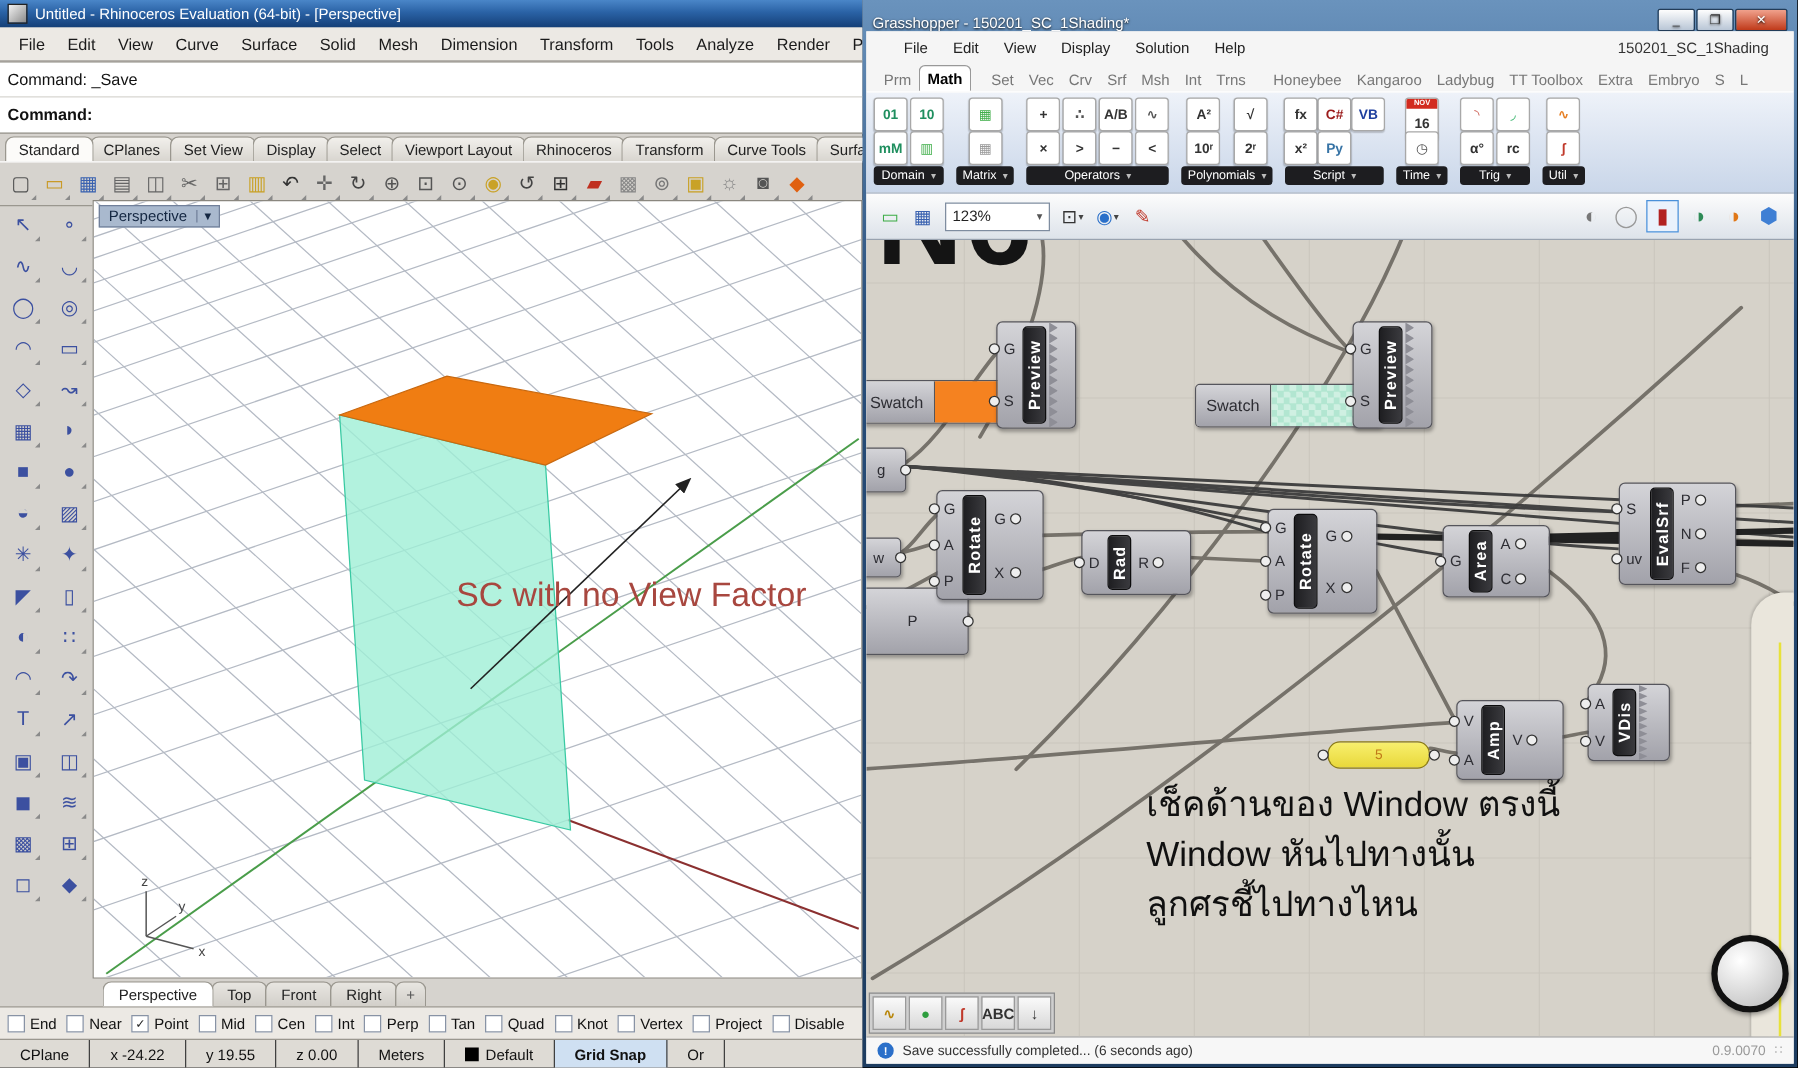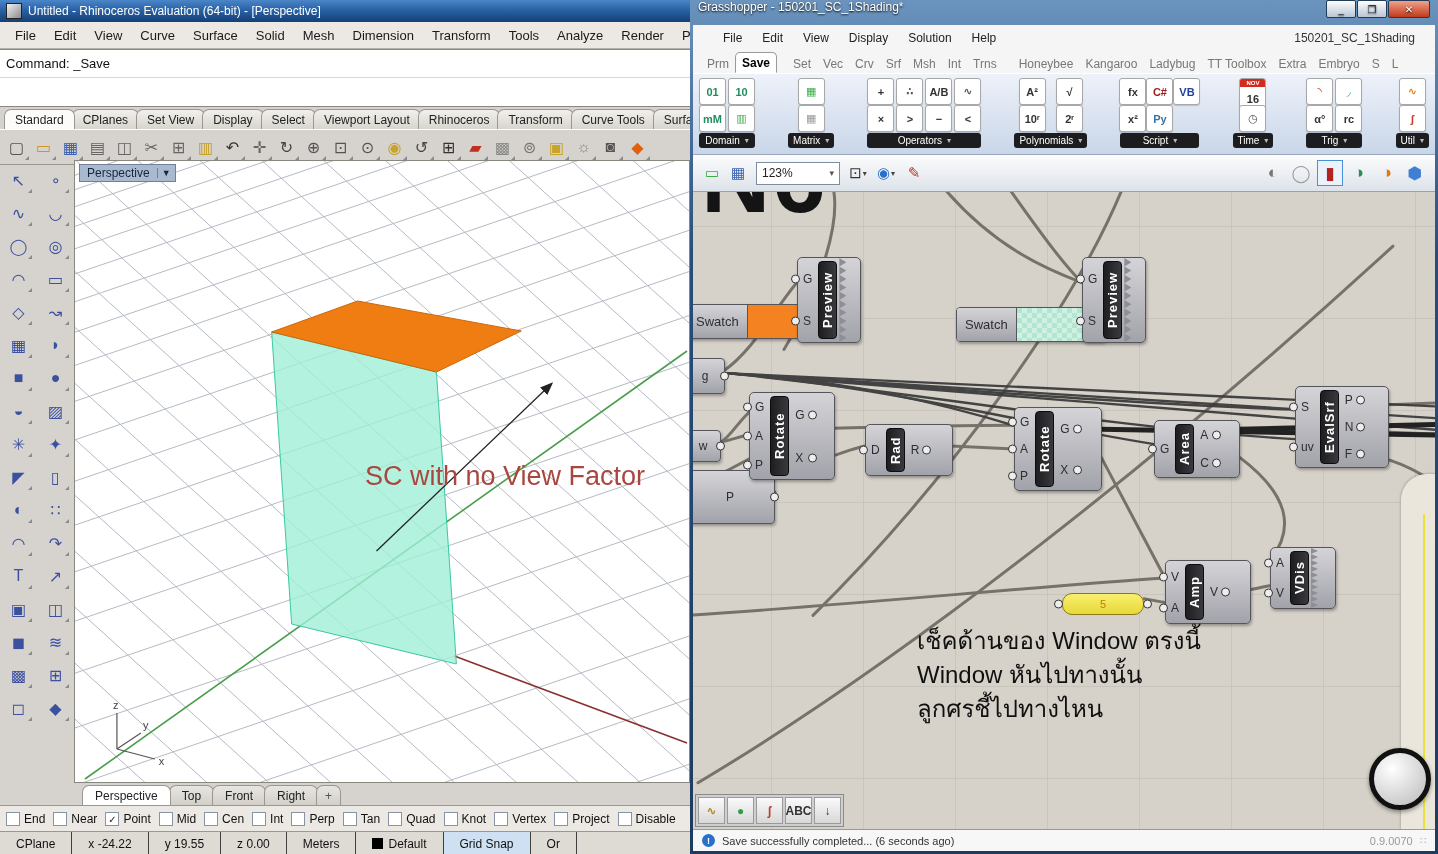--- a/index.html
+++ b/index.html
@@ -33,39 +33,39 @@
   .vtabs{height:22px;background:#d6d3ce;display:flex;align-items:flex-end;padding-left:82px;font-size:12px;color:#222;}
   .vtab{padding:3px 12px 2px;border:1px solid #9a978f;border-bottom:none;border-radius:7px 7px 0 0;background:linear-gradient(#e8e6e1,#d2cfc9);margin-right:-2px;}
   .vtab.active{background:#fff;z-index:2;position:relative;}
   .vtab.add{padding:3px 8px 2px;color:#555;}
   .osnap{height:26px;background:#ece9e4;border-top:1px solid #9a978f;display:flex;align-items:center;gap:3px;padding-left:6px;font-size:12px;color:#111;}
   .os{display:flex;align-items:center;gap:4px;padding-right:5px;}
   .cb{width:12px;height:12px;background:#fff;border:1px solid #8893a5;display:inline-flex;align-items:center;justify-content:center;font-size:10px;color:#222;flex:none;}
   .os.checked .cb::after{content:"✓";}
   .r-status{height:23px;background:#dedbd5;border-top:1px solid #9a978f;display:flex;font-size:12px;color:#111;}
   .cell{border-right:1px solid #404040;display:flex;align-items:center;justify-content:center;padding:0 16px;white-space:nowrap;text-align:right;}
-  .cell.hl{background:#cfe0f2;font-weight:normal;}
+  .cell.hl{background:#cfe0f2;font-weight:bold;}
   .cell.swatch::before{content:"";width:11px;height:11px;background:#000;margin-right:5px;}
   
   .gh{position:absolute;left:690px;top:0;width:748px;height:854px;background:linear-gradient(180deg,#6a93bd,#274d7a 30%,#1d3c60);}
-  .gh-title{height:25px;color:#fff;font-size:12px;display:flex;align-items:flex-start;padding:0 8px;text-shadow:0 1px 2px #000;}
+  .gh-title{height:25px;color:#fff;font-size:12px;display:flex;align-items:flex-end;padding:0 8px;text-shadow:0 1px 2px #000;}
   .wbtns{margin-left:auto;display:flex;gap:1px;}
   .wb{width:28px;height:16px;border:1px solid #223c58;border-radius:2px;background:linear-gradient(#fdfdfd,#b9c6d6);
       display:flex;align-items:center;justify-content:center;font-size:10px;color:#333;}
   .wb.close{width:40px;background:linear-gradient(#f0a18c,#c03a1a);color:#fff;font-weight:bold;}
   .gh-inner{position:absolute;left:3px;right:3px;top:25px;bottom:3px;background:#f2f2f2;display:flex;flex-direction:column;overflow:hidden;}
   .gh-menu{height:26px;display:flex;align-items:center;font-size:12px;color:#222;padding:0 10px;background:#f5f5f5;}
   .gh-menu span{padding:2px 10px;}
   .gh-doc{margin-left:auto;color:#333;}
   .gh-tabs{height:22px;display:flex;align-items:flex-end;font-size:12px;color:#777;background:#f5f5f5;padding:0 8px;}
   .gh-tab{padding:3px 6px 2px;white-space:nowrap;}
   .gh-tab.active{background:#fff;border:1px solid #999;border-bottom:1px solid #fff;border-radius:5px 5px 0 0;color:#000;font-weight:bold;}
   .gh-tabs .gh-tab:nth-child(3),.gh-tabs .gh-tab:nth-child(10){margin-left:10px;}
   .gh-ribbon{height:76px;background:linear-gradient(180deg,#eef2f9,#c9d6e9);border-top:1px solid #fff;border-bottom:1px solid #9aa7ba;
-             display:flex;align-items:flex-start;gap:4px;padding:2px 3px;justify-content:space-between;}
+             display:flex;align-items:flex-start;gap:4px;padding:2px 3px;}
   .grp{display:flex;flex-direction:column;}
   .grp-icons{display:grid;grid-template-rows:25px 25px;grid-auto-flow:column;gap:2px;padding:2px 3px;justify-items:center;}
   .ri{width:25px;height:25px;background:#fff;border:1px solid #a8a8a8;border-radius:3px;box-shadow:0 1px 1px rgba(0,0,0,.18);
       display:flex;align-items:center;justify-content:center;font-size:11px;font-weight:bold;color:#333;overflow:hidden;position:relative;}
   .ri.cal{padding-top:7px;}
   .ri.cal::before{content:"NOV";position:absolute;top:0;left:0;right:0;height:8px;background:#d22a1e;color:#fff;font-size:6px;line-height:8px;text-align:center;}
   .grp-band{height:15px;background:#1d1d20;color:#fff;font-size:10px;border-radius:3px;margin:1px 3px;
             display:flex;align-items:center;justify-content:center;gap:5px;padding:0 5px;}
   .grp-band::after{content:"▾";font-size:8px;color:#bbb;}
   .gh-ctb{height:36px;background:linear-gradient(#fcfcfc,#dde3ea);border-bottom:1px solid #98a2af;display:flex;align-items:center;gap:7px;padding:0 8px;font-size:15px;}
@@ -95,21 +95,21 @@
         display:flex;align-items:center;justify-content:center;font-size:12px;color:#2d2d33;box-shadow:1px 2px 3px rgba(0,0,0,.3);}
   .stub::after{content:"";position:absolute;right:-5px;top:50%;transform:translateY(-50%);width:7px;height:7px;background:#eee;border:1.5px solid #333;border-radius:50%;}
   .swatchc{position:absolute;display:flex;align-items:stretch;border:1px solid #55555c;border-radius:4px;box-shadow:1px 2px 3px rgba(0,0,0,.3);overflow:visible;height:33px;}
   .sw-label{background:linear-gradient(180deg,#d4d4d8,#a2a2aa);display:flex;align-items:center;padding:0 8px;font-size:13px;color:#2d2d33;border-right:1px solid #55555c;border-radius:3px 0 0 3px;}
   .sw-color{width:58px;border-radius:0 3px 3px 0;position:relative;}
   .sw-color::after{content:"";position:absolute;right:-6px;top:50%;transform:translateY(-50%);width:7px;height:7px;background:#eee;border:1.5px solid #333;border-radius:50%;}
   .slider{position:absolute;height:20px;background:linear-gradient(#f8ef6e,#e8d83a);border:1px solid #8a7a18;border-radius:10px;
           display:flex;align-items:center;justify-content:center;font-size:11px;color:#c07818;}
   .slider::before,.slider::after{content:"";position:absolute;top:50%;transform:translateY(-50%);width:7px;height:7px;background:#eee;border:1.5px solid #333;border-radius:50%;}
   .slider::before{left:-9px;} .slider::after{right:-9px;}
-  .thai{position:absolute;left:224px;top:432px;font-size:24px;line-height:1.42;color:#101010;font-weight:500;z-index:5;}
+  .thai{position:absolute;left:224px;top:432px;font-size:28px;line-height:1.42;color:#101010;font-weight:500;z-index:5;}
   .bigtxt{position:absolute;left:8px;top:0;height:30px;width:220px;overflow:hidden;z-index:2;}
   .bigtxt span{display:block;font-size:96px;font-weight:bold;color:#141414;margin-top:-68px;letter-spacing:2px;}
   .sidepanel{position:absolute;left:708px;top:282px;width:40px;bottom:-4px;background:#eae6dc;border-top-left-radius:26px;box-shadow:-1px -1px 2px rgba(0,0,0,.15);}
   .sidepanel i{position:absolute;left:22px;top:40px;bottom:0;width:2px;background:#e8e23a;display:block;}
   .compass{position:absolute;left:676px;top:556px;width:52px;height:52px;border-radius:50%;border:5px solid #111;
            background:radial-gradient(circle at 35% 30%,#fff,#b9b9b9);box-shadow:0 2px 4px rgba(0,0,0,.4);}
   .minibar{position:absolute;left:2px;bottom:2px;display:flex;gap:2px;background:#cfcfcf;border:1px solid #8a8a8a;padding:2px;z-index:6;}
   .mbi{width:25px;height:25px;background:linear-gradient(#fafafa,#d8d8d8);border:1px solid #9a9a9a;display:flex;align-items:center;justify-content:center;font-size:12px;font-weight:bold;}
   .gh-status{height:21px;background:#f7f7f7;border-top:1px solid #999;display:flex;align-items:center;gap:7px;padding:0 9px;font-size:11px;color:#333;}
   .info-ic{width:13px;height:13px;border-radius:50%;background:#2a6fc9;color:#fff;font-size:9px;font-weight:bold;display:inline-flex;align-items:center;justify-content:center;flex:none;}
@@ -135,20 +135,21 @@
       <span>Dimension</span>
       <span>Transform</span>
       <span>Tools</span>
       <span>Analyze</span>
       <span>Render</span>
       <span>Panels</span>
       <span>Help</span>
   </div>
   <div class="r-cmd">
     <div class="line">Command: _Save</div>
+    <div class="line" style="border-bottom:none;font-weight:bold;">Command:</div>
   </div>
   <div class="r-tabs">
     <span class="r-tab active">Standard</span>
       <span class="r-tab">CPlanes</span>
       <span class="r-tab">Set View</span>
       <span class="r-tab">Display</span>
       <span class="r-tab">Select</span>
       <span class="r-tab">Viewport Layout</span>
       <span class="r-tab">Rhinoceros</span>
       <span class="r-tab">Transform</span>
@@ -402,21 +403,21 @@
           <span>Edit</span>
           <span>View</span>
           <span>Display</span>
           <span>Solution</span>
           <span>Help</span>
       </span>
       <span class="gh-doc">150201_SC_1Shading</span>
     </div>
     <div class="gh-tabs">
       <span class="gh-tab">Prm</span>
-        <span class="gh-tab active">Save</span>
+        <span class="gh-tab active">Math</span>
         <span class="gh-tab">Set</span>
         <span class="gh-tab">Vec</span>
         <span class="gh-tab">Crv</span>
         <span class="gh-tab">Srf</span>
         <span class="gh-tab">Msh</span>
         <span class="gh-tab">Int</span>
         <span class="gh-tab">Trns</span>
         <span class="gh-tab">Honeybee</span>
         <span class="gh-tab">Kangaroo</span>
         <span class="gh-tab">Ladybug</span>

